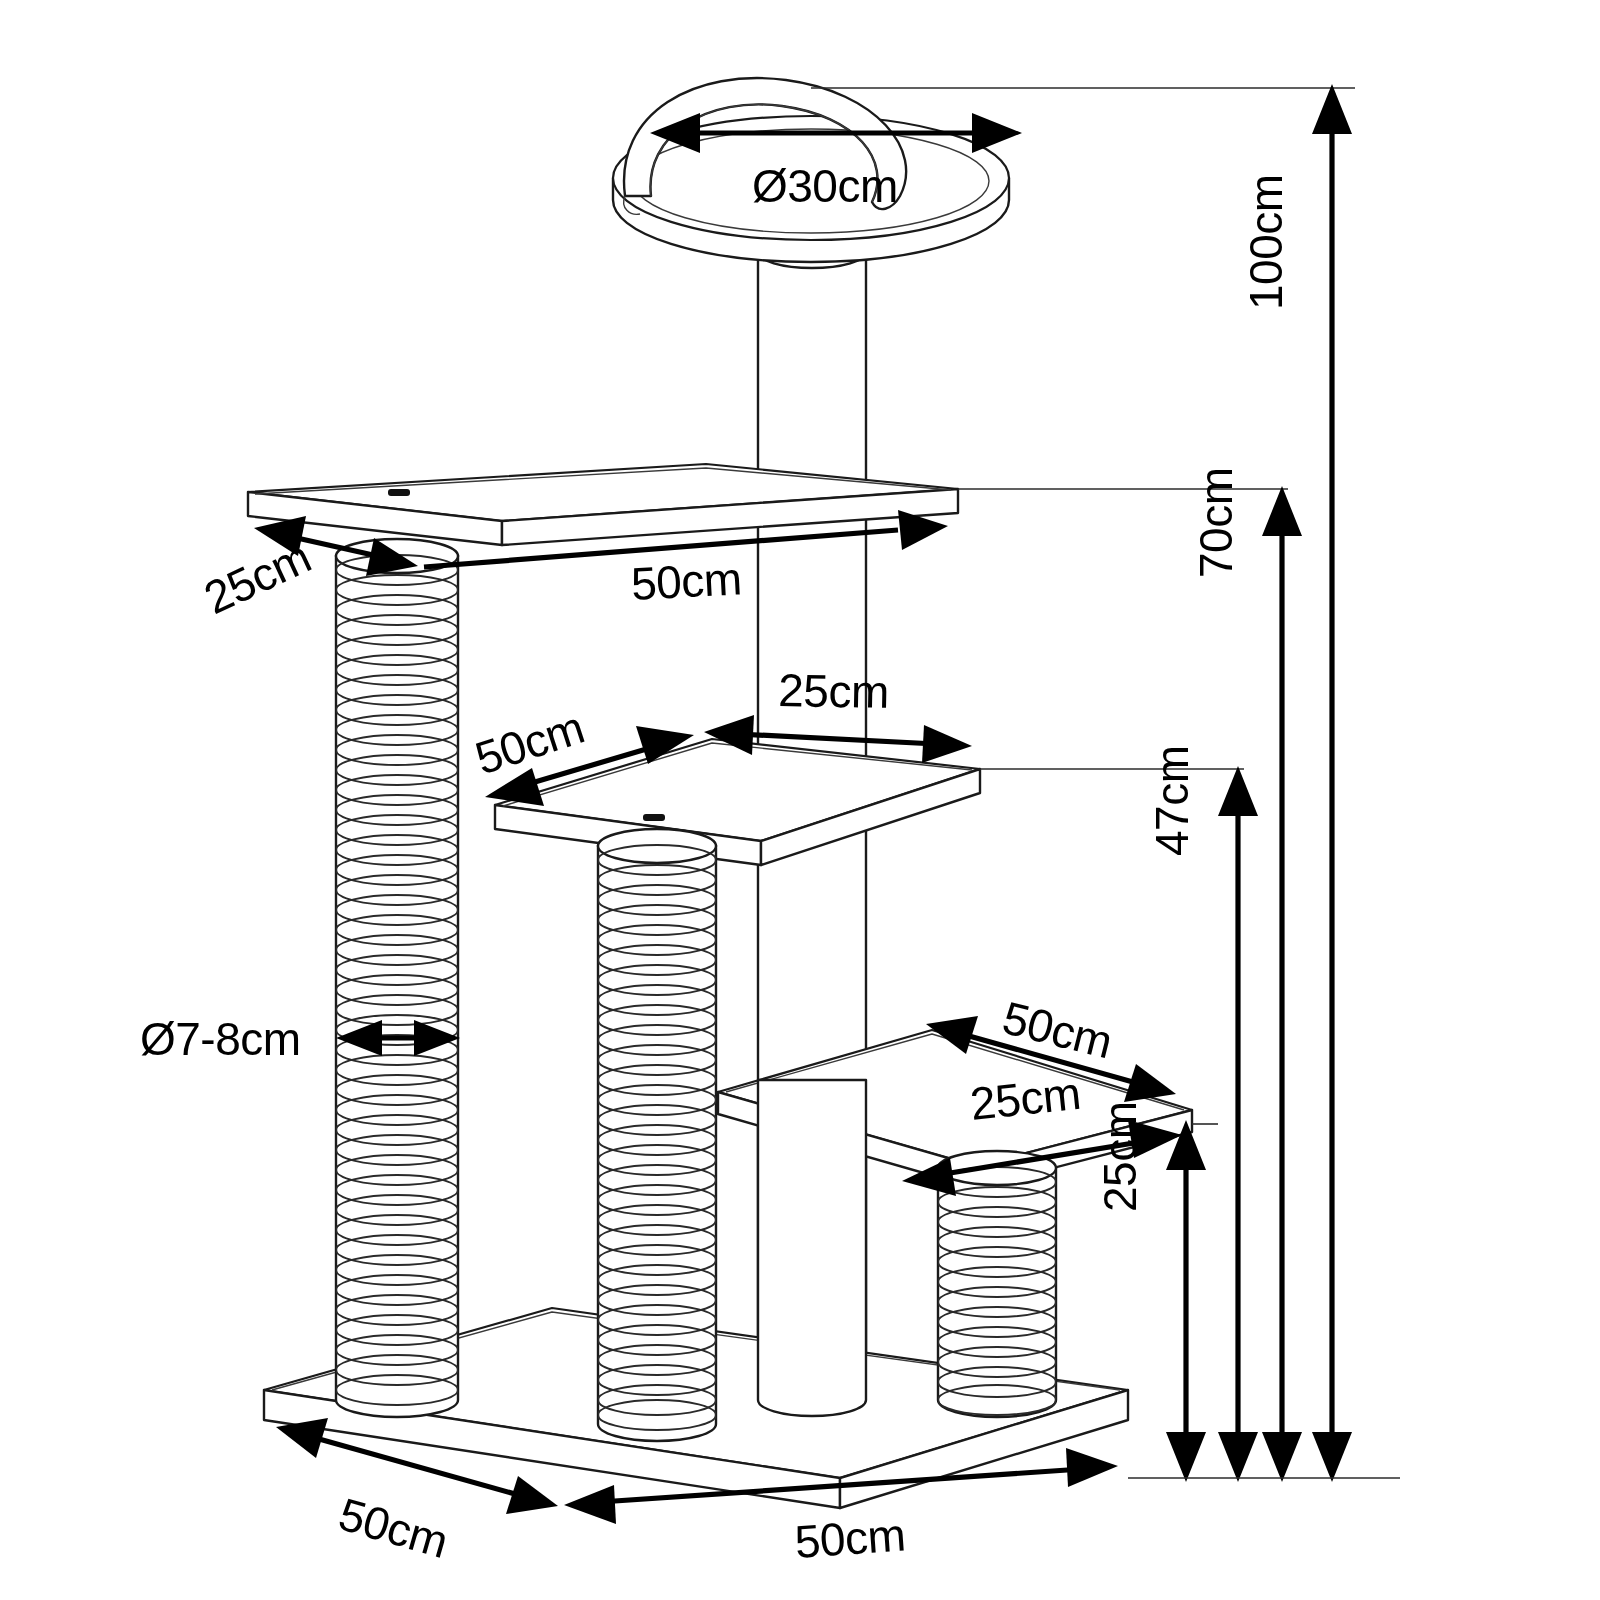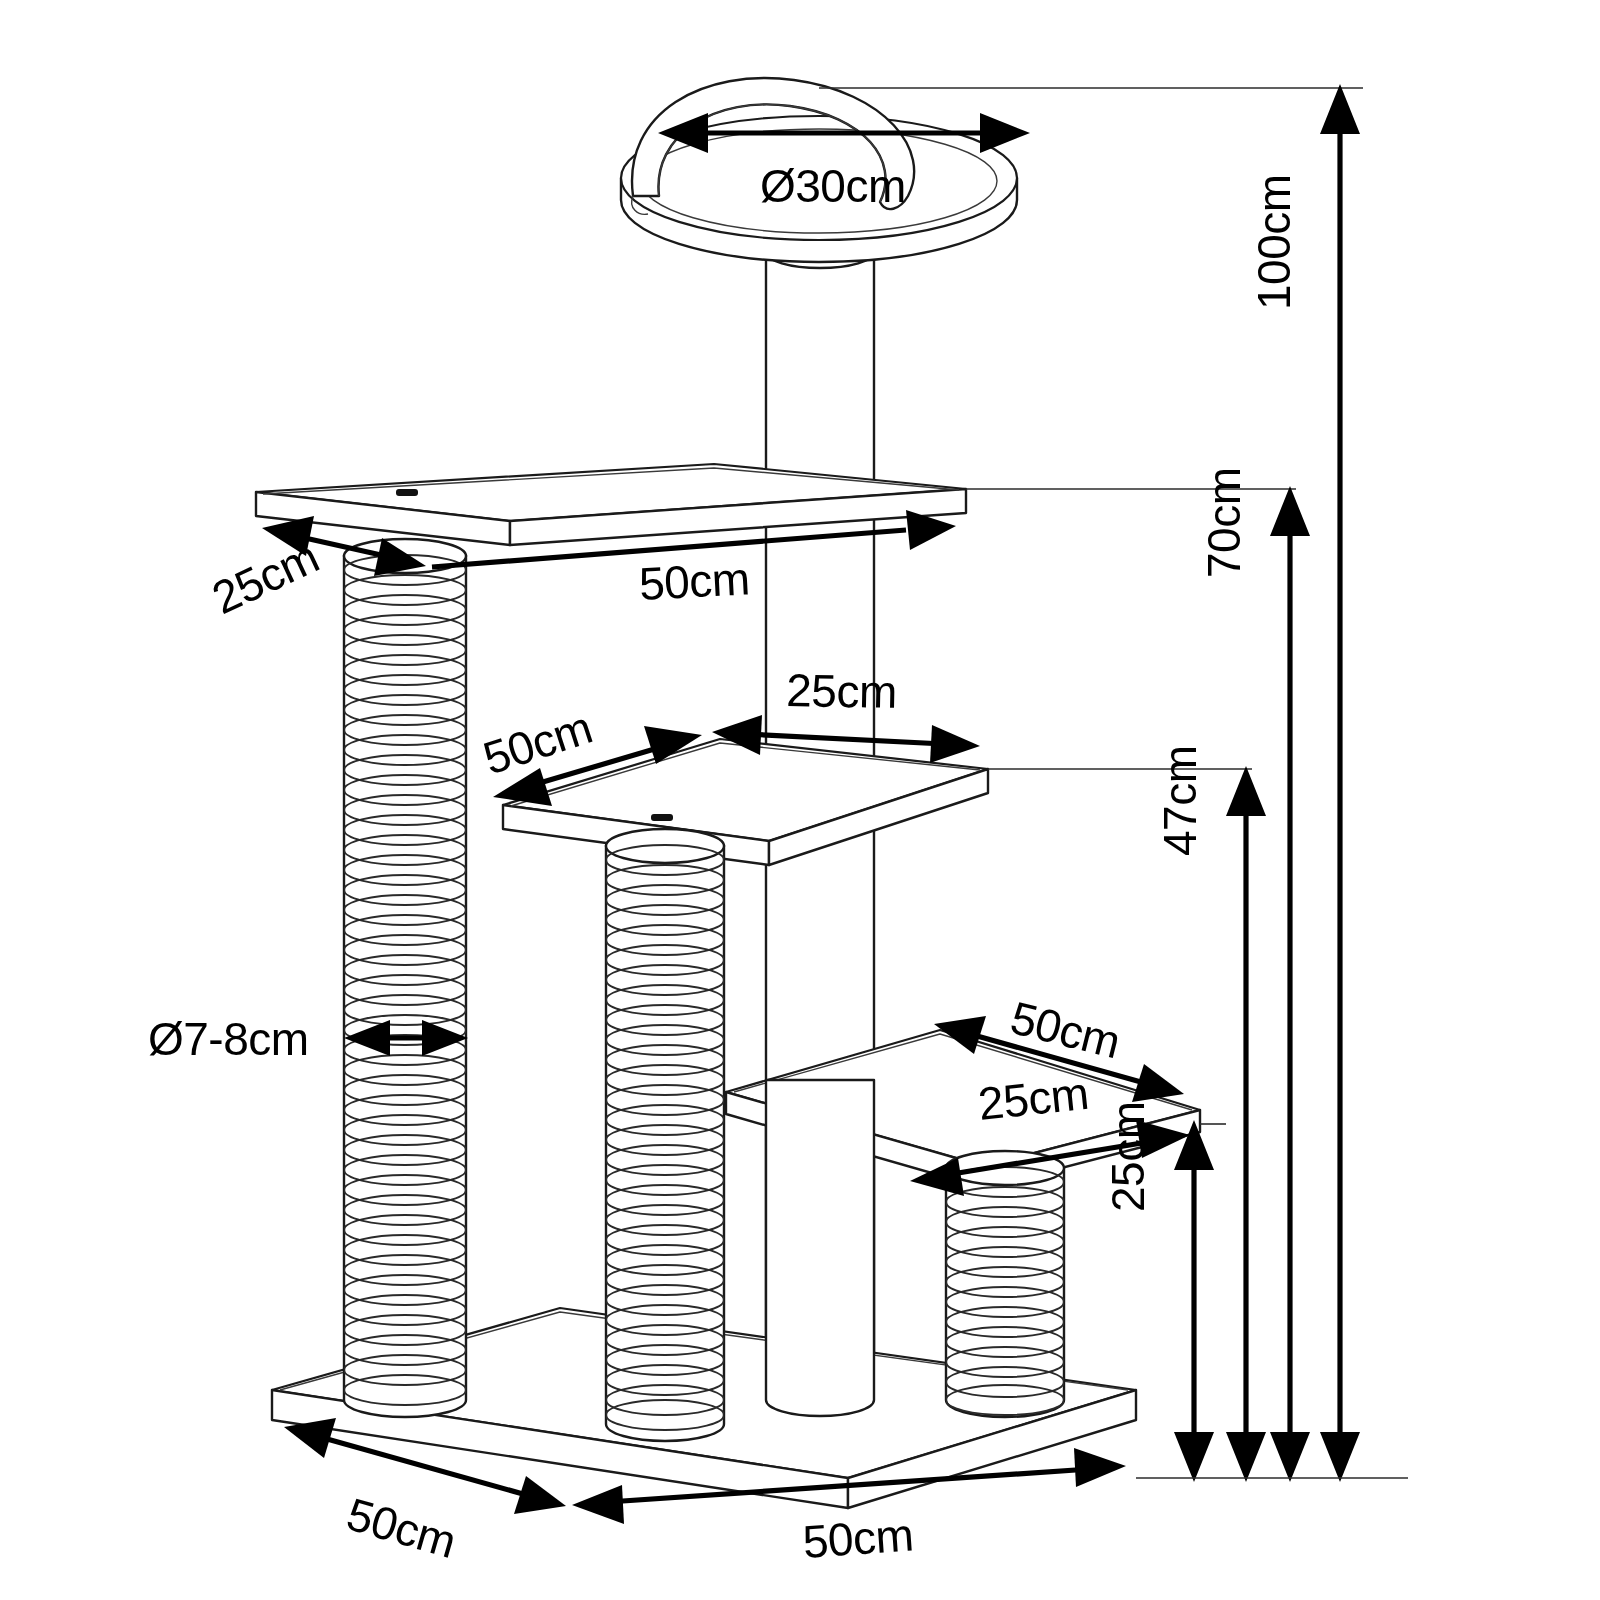--- a/index.html
+++ b/index.html
@@ -12,21 +12,20 @@
     width: 1600px;
     height: 1600px;
     overflow: hidden;
     font-family: "Liberation Sans", sans-serif;
   }
   #drawing-root {
     position: relative;
     width: 1456px;
     height: 1600px;
     background: #ffffff;
-    padding-left: 8px;
   }
   svg#tech-drawing {
     display: block;
     width: 1600px;
     height: 1600px;
   }
   .part-outline {
     fill: #ffffff;
     stroke: #1a1a1a;
     stroke-width: 2.4;

